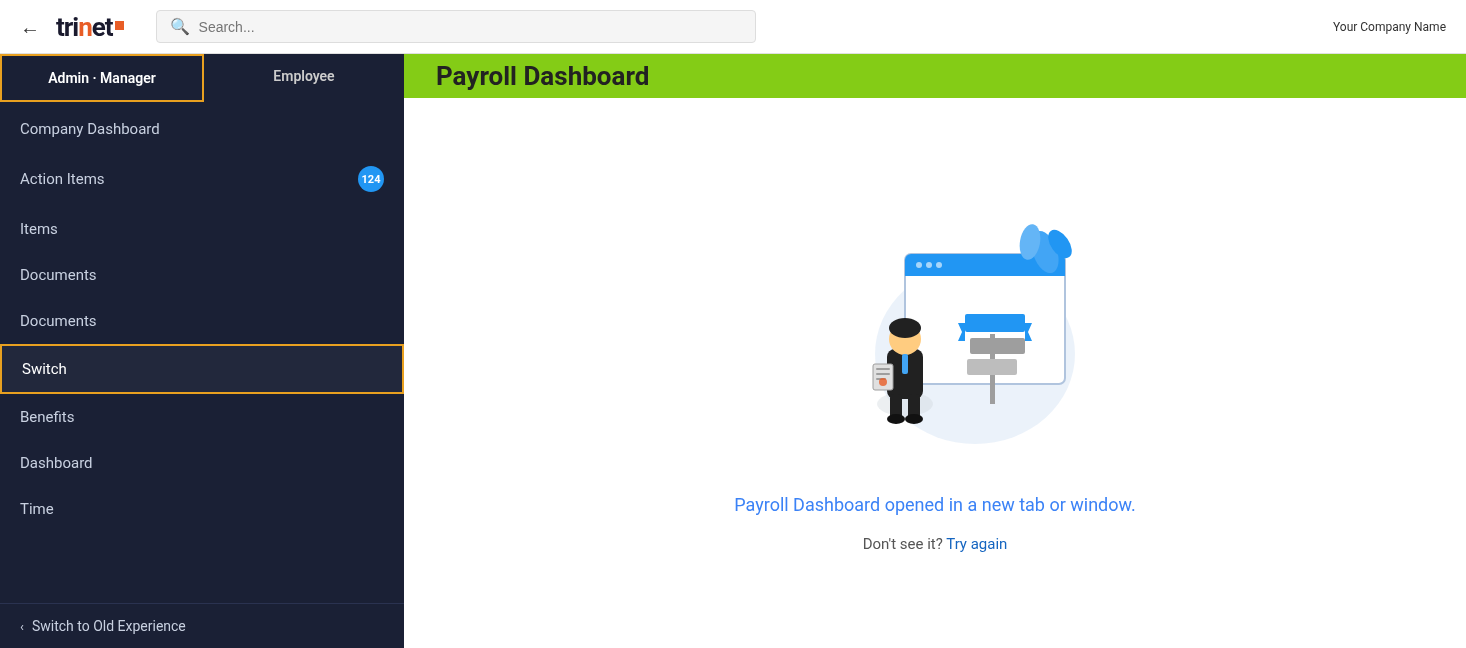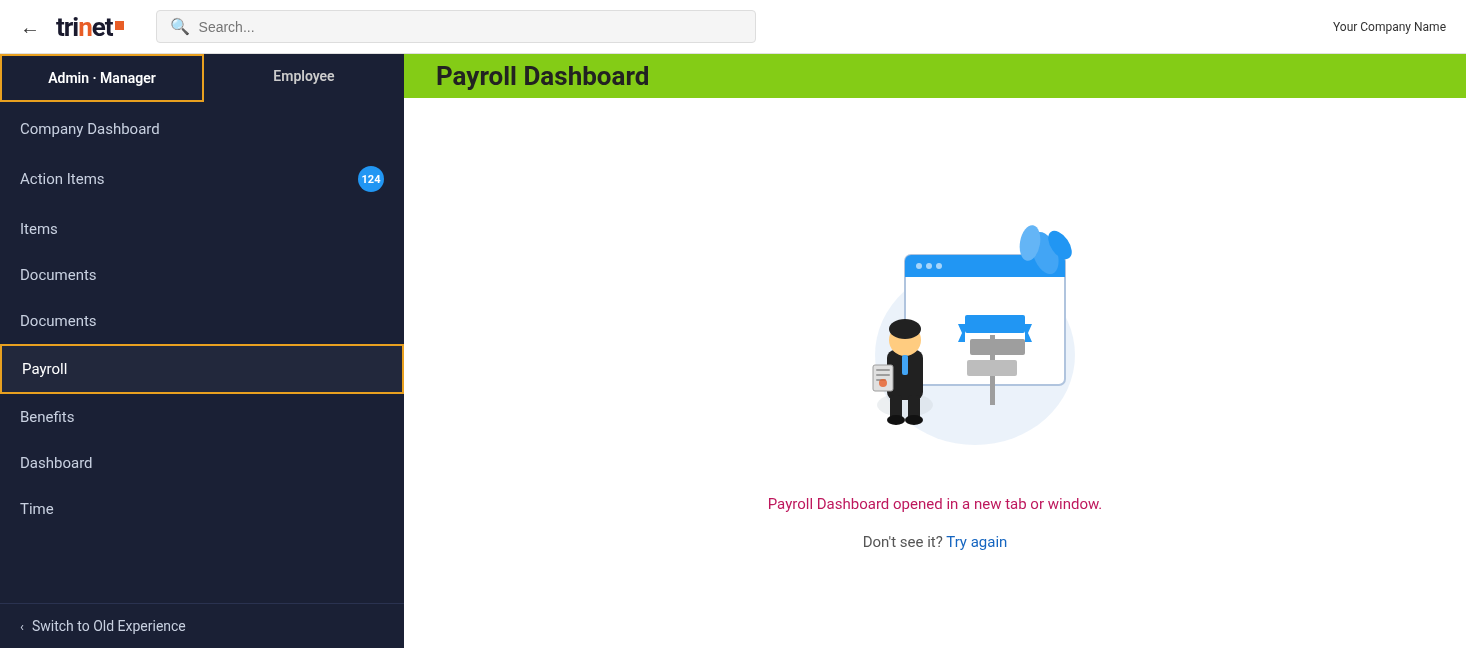--- a/index.html
+++ b/index.html
@@ -108,21 +108,21 @@
     .illustration-container {
       display: flex; flex-direction: column; align-items: center; gap: 20px;
       max-width: 600px;
     }
 
     .illustration-svg {
       width: 320px; height: 280px;
     }
 
     .message-text {
-      font-size: 15px; color: #be185d; text-align: center;
+      font-size: 18px; color: #3b82f6; text-align: center;
     }
 
     .try-again-line {
       font-size: 15px; color: #555; text-align: center;
     }
     .try-again-link {
       color: #1565c0; font-weight: 400; cursor: pointer; text-decoration: none;
     }
 
     
@@ -179,21 +179,21 @@
 
       <div class="nav-item">
         <span class="nav-item-label">Documents</span>
       </div>
 
       <div class="nav-item">
         <span class="nav-item-label">Documents</span>
       </div>
 
       <div class="nav-item active">
-        <span class="nav-item-label">Payroll</span>
+        <span class="nav-item-label">Switch</span>
       </div>
 
       <div class="nav-item">
         <span class="nav-item-label">Benefits</span>
       </div>
 
       <div class="nav-item">
         <span class="nav-item-label">Dashboard</span>
       </div>
 

